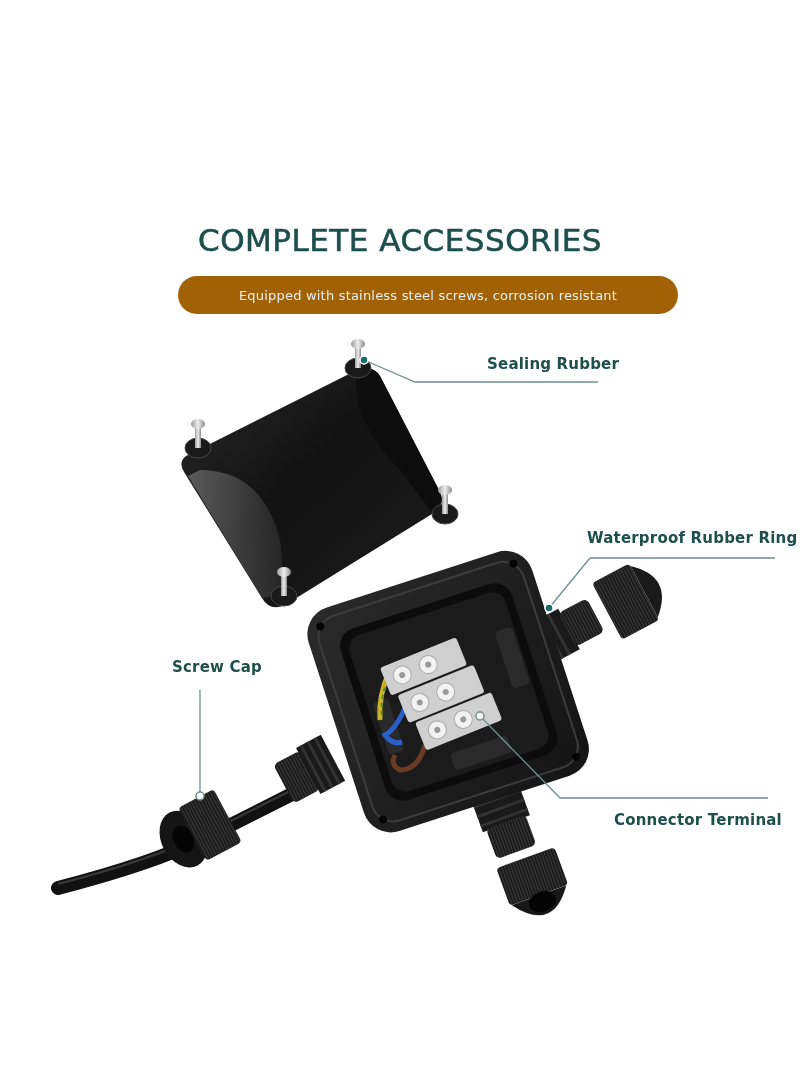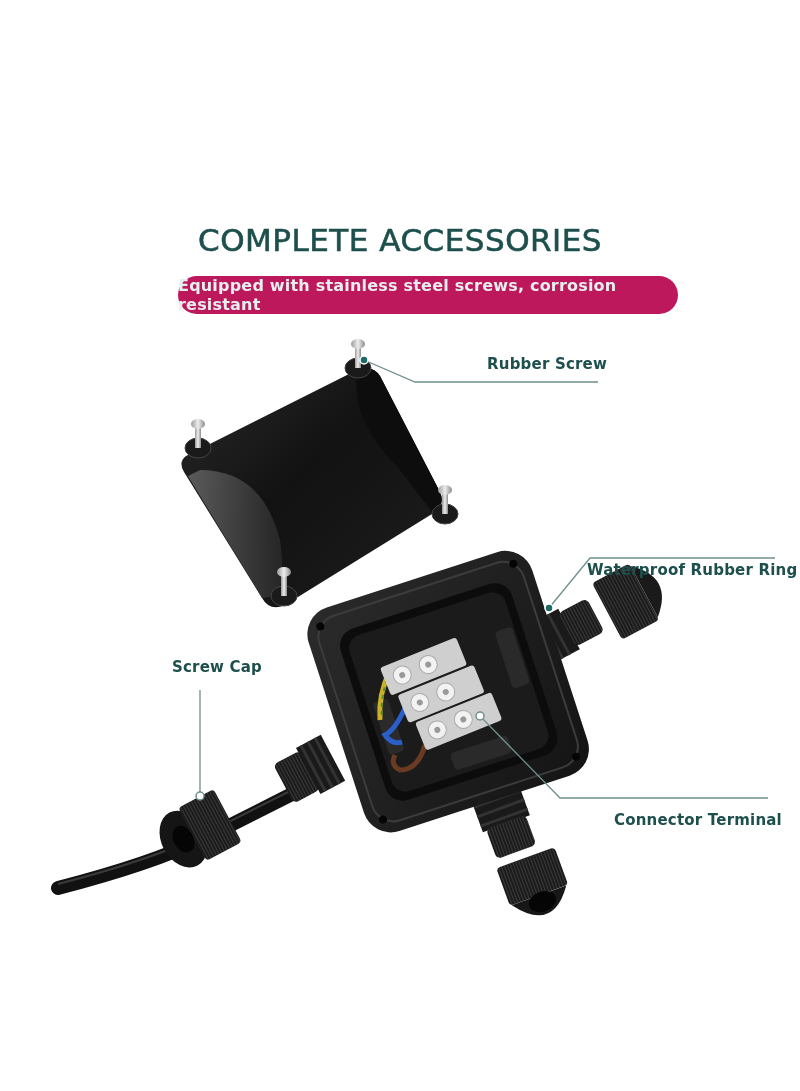--- a/index.html
+++ b/index.html
@@ -2,23 +2,23 @@
 <html><head>
 <meta charset="utf-8">
 <style>
   html, body { margin: 0; padding: 0; background: #ffffff; }
   body { width: 800px; height: 1091px; position: relative; overflow: hidden;
          font-family: "DejaVu Sans", "Liberation Sans", sans-serif; }
   .title { position: absolute; top: 222px; left: 0; width: 800px; text-align: center;
            font-size: 31px; font-weight: 400; letter-spacing: 0.5px; color: #1d4f4d;
            -webkit-text-stroke: 0.6px #1d4f4d; }
   .pill { position: absolute; top: 276px; left: 178px; width: 500px; height: 38px;
-          border-radius: 19px; background: #be185d; color: #e6efee;
+          border-radius: 19px; background: #a16207; color: #e6efee;
           display: flex; align-items: center; justify-content: center;
-          font-size: 16px; letter-spacing: 0.2px; font-weight: bold; }
+          font-size: 13px; letter-spacing: 0.2px; }
   .label { position: absolute; font-size: 15px; color: #1d4f4d; font-weight: 600;
            white-space: nowrap; letter-spacing: 0.2px; }
   svg.art { position: absolute; left: 0; top: 0; }
 </style>
 </head>
 <body>
 
 <div class="title">COMPLETE ACCESSORIES</div>
 <div class="pill">
   <span>Equipped with stainless steel screws, corrosion resistant</span>
@@ -170,16 +170,16 @@
     <polyline points="480,716 560,798 768,798"></polyline>
   </g>
   <g>
     <circle cx="364" cy="360" r="4" fill="#1d6b66" stroke="#fff" stroke-width="1.5"></circle>
     <circle cx="549" cy="608" r="4" fill="#1d6b66" stroke="#fff" stroke-width="1.5"></circle>
     <circle cx="200" cy="796" r="4" fill="#ffffff" stroke="#6f8f8d" stroke-width="1.5"></circle>
     <circle cx="480" cy="716" r="4" fill="#ffffff" stroke="#6f8f8d" stroke-width="1.5"></circle>
   </g>
 </svg>
 
-<div class="label" style="left:487px; top:355px;">Rubber Screw</div>
-<div class="label" style="left:587px; top:529px;margin-top:32px;">Waterproof Rubber Ring</div>
+<div class="label" style="left:487px; top:355px;">Sealing Rubber</div>
+<div class="label" style="left:587px; top:529px;">Waterproof Rubber Ring</div>
 <div class="label" style="left:172px; top:658px;">Screw Cap</div>
 <div class="label" style="left:614px; top:775px;margin-top:36px;">Connector Terminal</div>
 
 </body></html>

